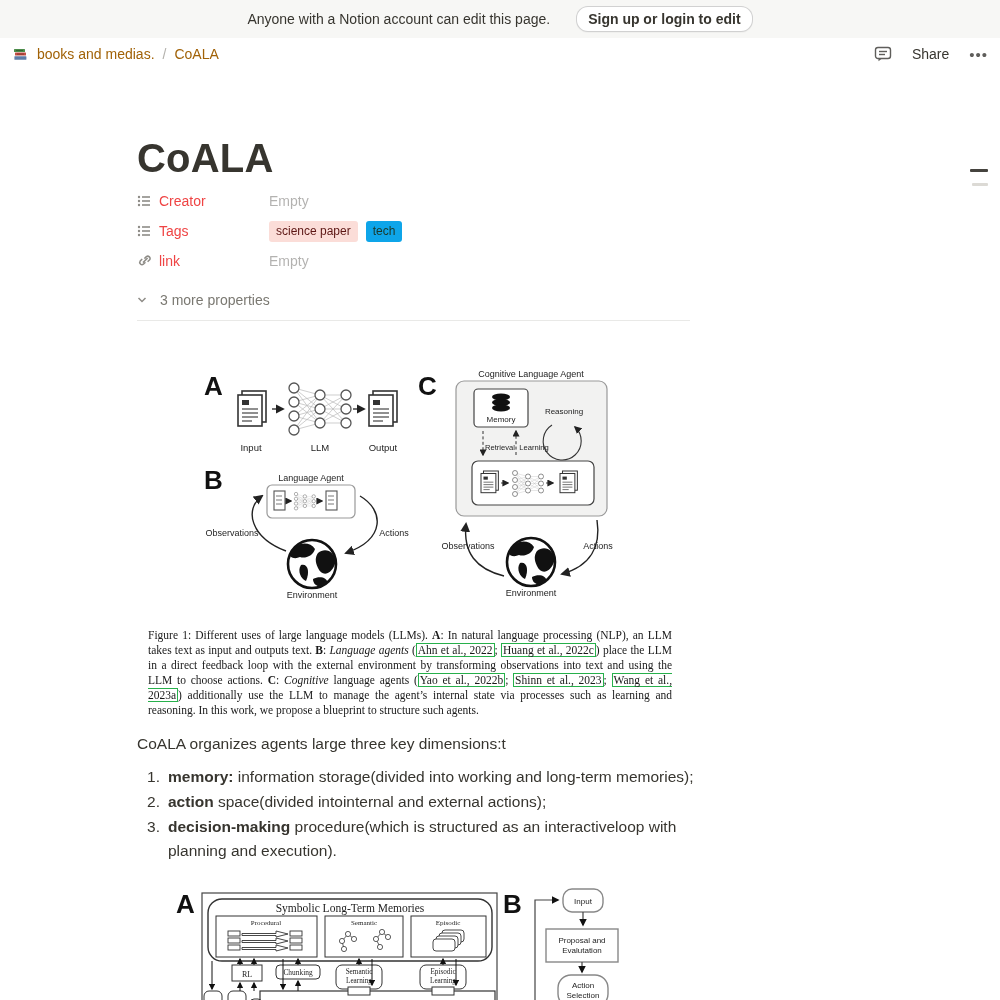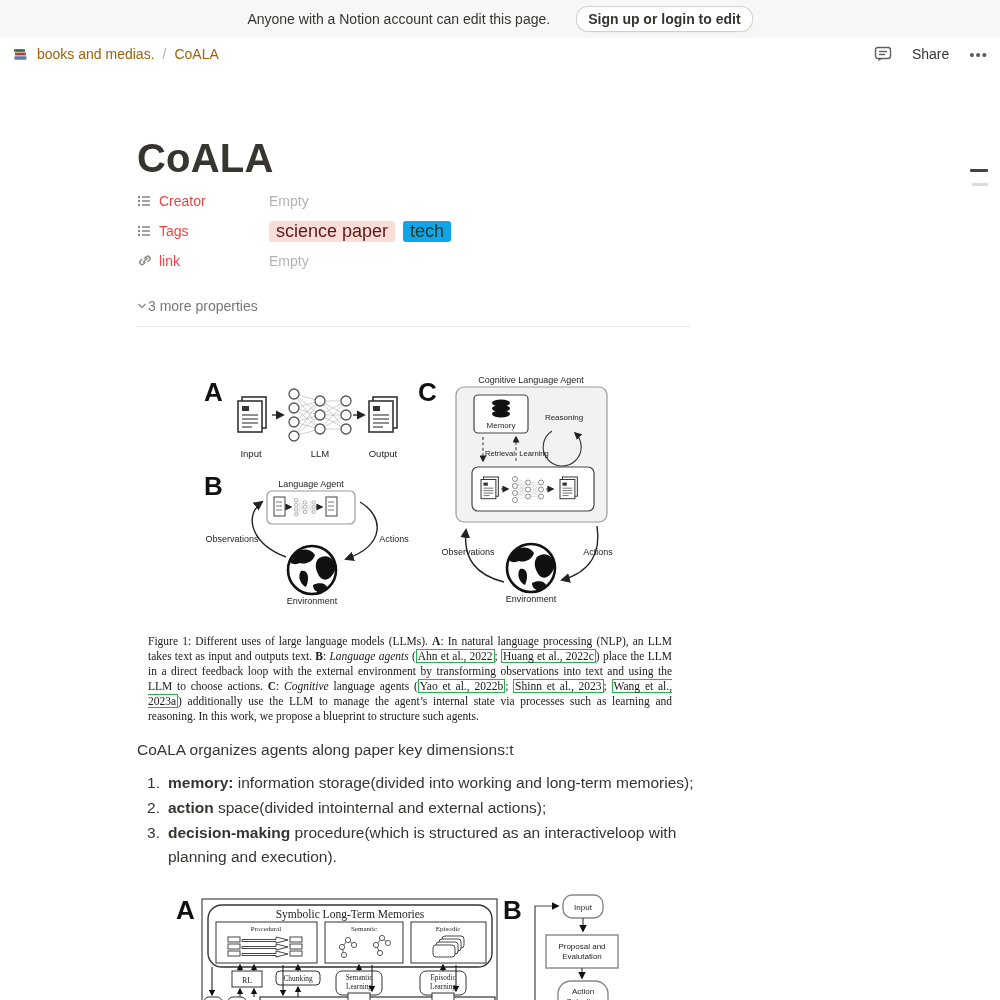--- a/index.html
+++ b/index.html
@@ -41,22 +41,22 @@
   h1.page-title {
     margin:64px 0 0; font-size:40px; line-height:48px; font-weight:700;
     color:#37352F; letter-spacing:0.2px;
   }
   .props { margin-top:4px; }
   .prop-row { display:flex; align-items:center; height:30px; }
   .prop-label { width:132px; display:flex; align-items:center; gap:8px; color:#ef4444; font-size:14px; }
   .prop-label svg { flex:0 0 auto; }
   .prop-value { font-size:14px; color:#37352F; display:flex; gap:8px; align-items:center; }
   .prop-value.empty { color:rgba(55,53,47,0.38); }
-  .tag { padding:1px 7px; border-radius:3px; font-size:18px; line-height:19px; white-space:nowrap; }
-  .more-props { display:flex; align-items:center; gap:1px; height:26px; margin-top:17px; color:#7A7871; font-size:14px; cursor:pointer; }
+  .tag { padding:1px 7px; border-radius:3px; font-size:12px; line-height:19px; white-space:nowrap; }
+  .more-props { display:flex; align-items:center; gap:13px; height:26px; margin-top:11px; color:#7A7871; font-size:14px; cursor:pointer; }
   .divider { border-top:1px solid #E9E9E7; margin-top:7px; width:553px; }
   
   .fig1 { margin:42px 0 0 63px; width:490px; height:258px; cursor:pointer; }
   .fig2 { margin:16px 0 0 33px; width:470px; height:145px; cursor:pointer; }
   svg text { font-family:"Liberation Sans", sans-serif; fill:#1d1d1d; }
   svg text.serif { font-family:"Liberation Serif", serif; }
   svg .panel-letter { font-size:26px; font-weight:700; fill:#111; }
   
   .caption {
     width:524px; margin:7px 0 0 11px; text-align:justify;
@@ -295,21 +295,21 @@
       <path d="M 397,157 C 401,183 391,203 362,211" fill="none" stroke="#222" stroke-width="1.4" marker-end="url(#arr)"></path>
       <text x="268" y="186" font-size="9" text-anchor="middle">Observations</text>
       <text x="398" y="186" font-size="9" text-anchor="middle">Actions</text>
       <use href="#globe" transform="translate(331,199)"></use>
       <text x="331" y="233" font-size="9" text-anchor="middle">Environment</text>
     </svg>
   </div>
 
   <p class="caption"><span>Figure 1: Different uses of large language models (LLMs). </span><span class="b">A</span><span>: In natural language processing (NLP), an LLM takes text as input and outputs text. </span><span class="b">B</span><span>: </span><span class="i">Language agents</span><span> (</span><span class="cite">Ahn et al., 2022</span><span>; </span><span class="cite">Huang et al., 2022c</span><span>) place the LLM in a direct feedback loop with the external environment by transforming observations into text and using the LLM to choose actions. </span><span class="b">C</span><span>: </span><span class="i">Cognitive</span><span> language agents (</span><span class="cite">Yao et al., 2022b</span><span>; </span><span class="cite">Shinn et al., 2023</span><span>; </span><span class="cite">Wang et al., 2023a</span><span>) additionally use the LLM to manage the agent’s internal state via processes such as learning and reasoning. In this work, we propose a blueprint to structure such agents.</span></p>
 
-  <p class="intro">CoALA organizes agents along paper key dimensions:t</p>
+  <p class="intro">CoALA organizes agents large three key dimensions:t</p>
 
   <ol class="klist">
     <li>
       <span class="num">1.</span>
       <span class="itxt"><span class="bold">memory:</span><span> information storage(divided into working and long-term memories);</span></span>
     </li>
     <li>
       <span class="num">2.</span>
       <span class="itxt"><span class="bold">action</span><span> space(divided intointernal and external actions);</span></span>
     </li>

